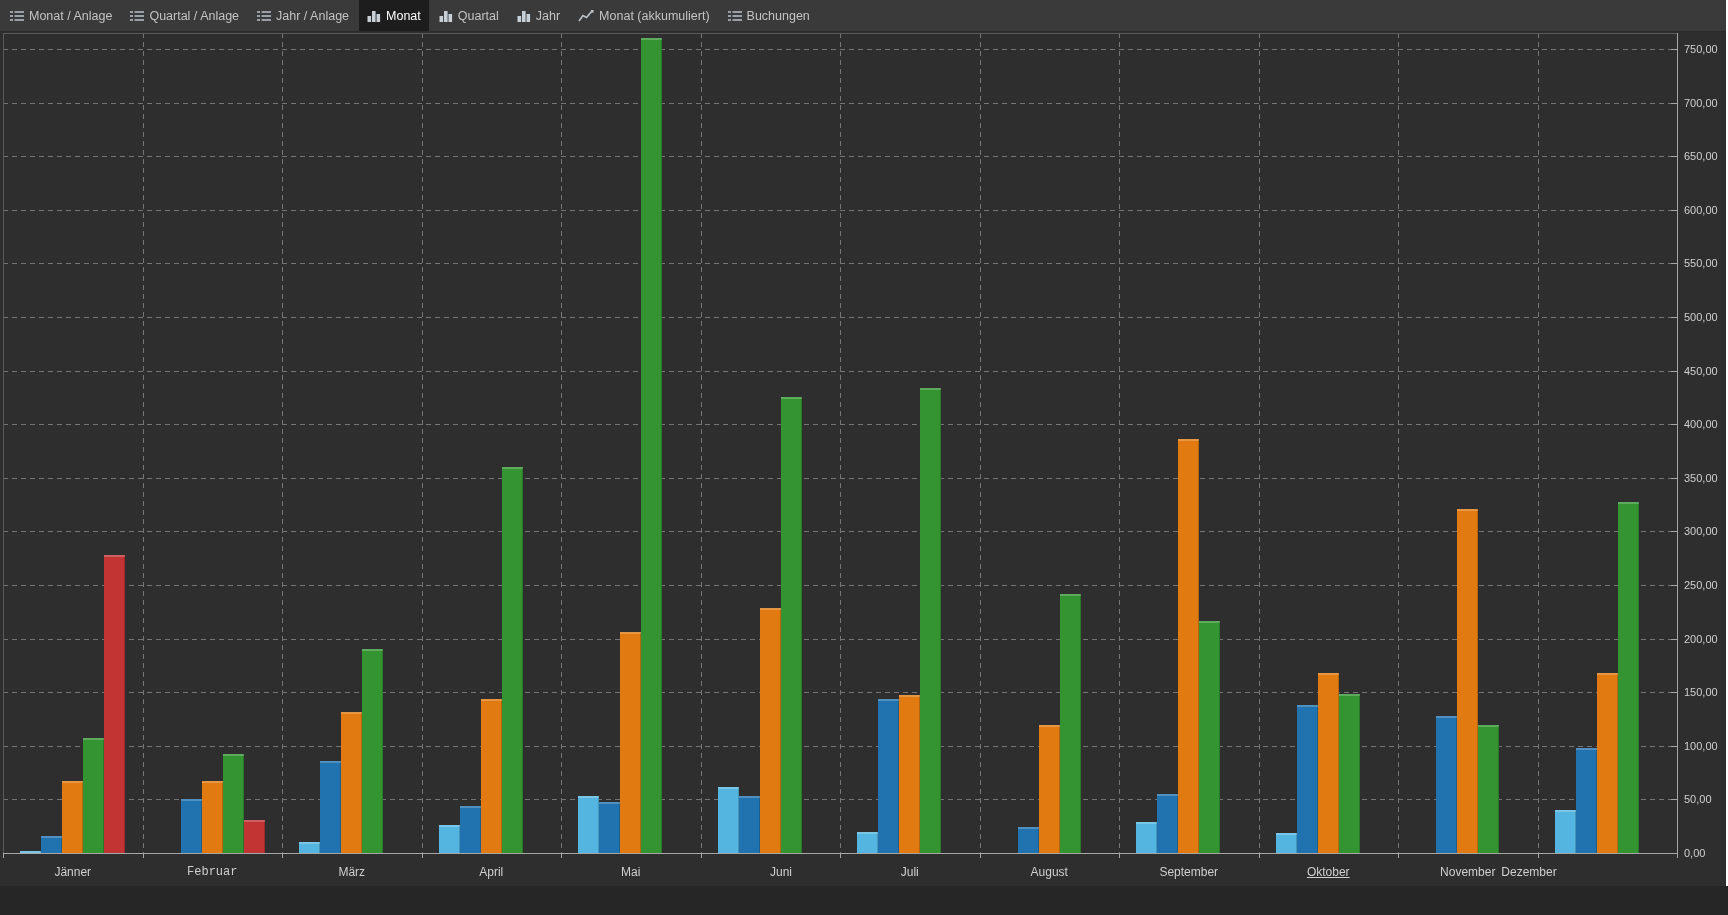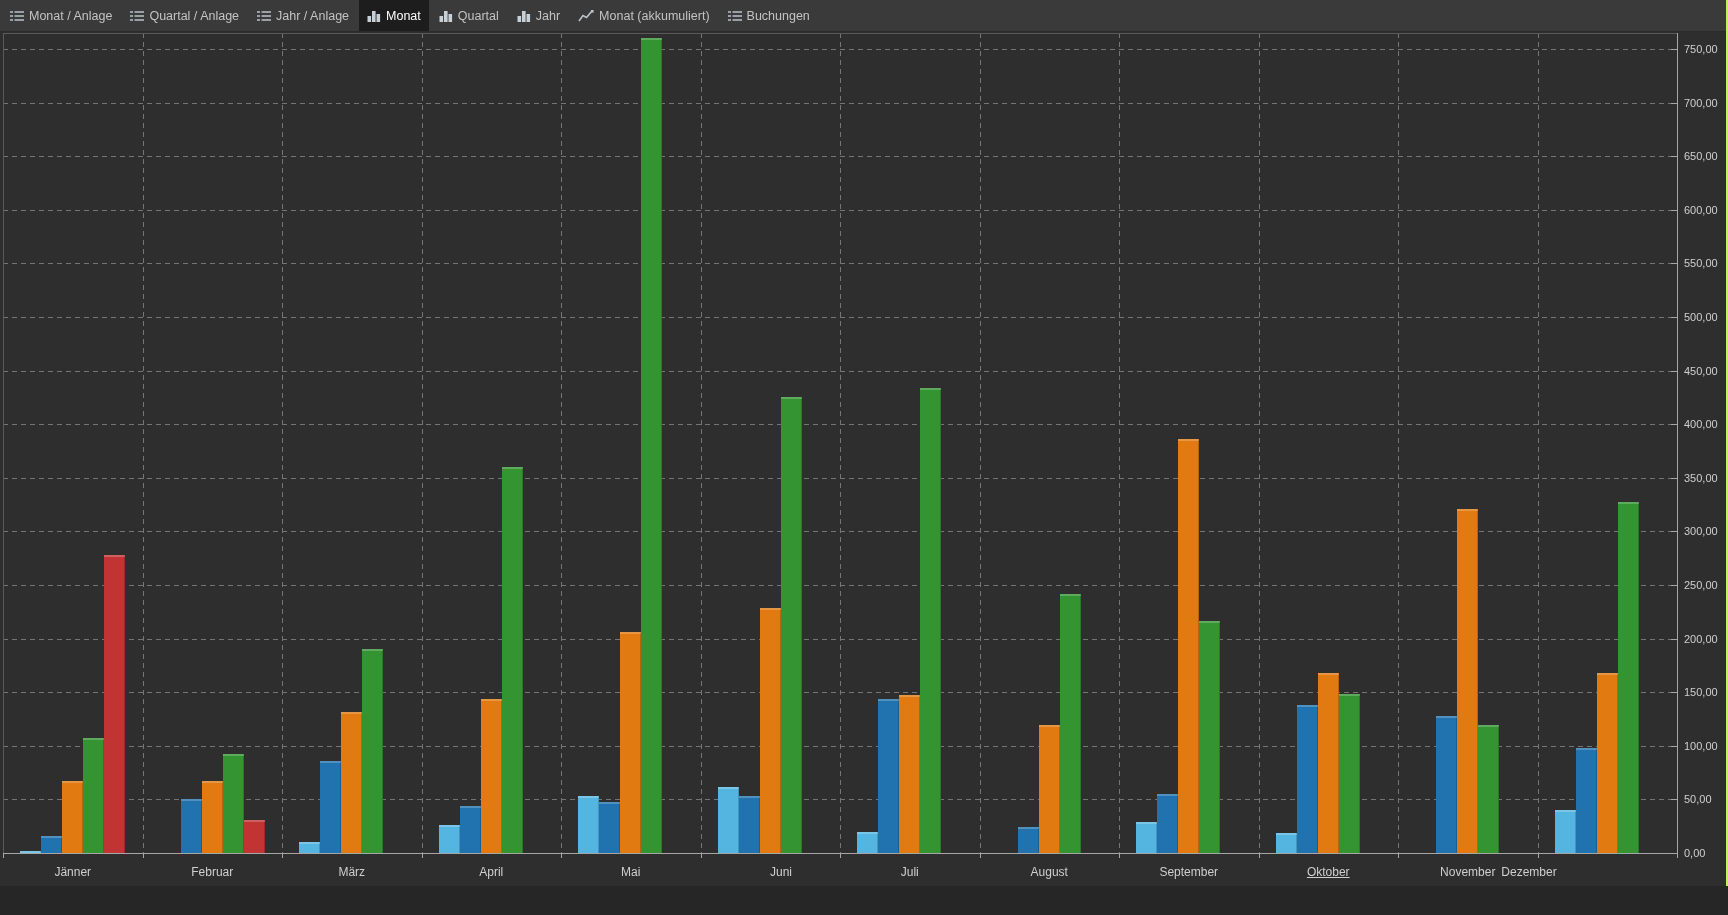--- a/index.html
+++ b/index.html
@@ -1,20 +1,20 @@
 <!DOCTYPE html>
 <html><head>
 <meta charset="utf-8">
 <style>
   html,body{margin:0;padding:0;background:#262626;}
   #app{
     position:relative;width:1728px;height:886px;overflow:hidden;
     background:#2e2e2e;font-family:"Liberation Sans",sans-serif;
     -webkit-font-smoothing:antialiased;
-    border-right:2px solid #bef264;box-sizing:border-box;
+    border-right:2px solid #ffffff;box-sizing:border-box;
   }
   
   #toolbar{
     position:absolute;left:0;top:0;width:100%;height:32px;
     background:#3a3a3a;border-bottom:1px solid #2b2b2b;
     display:flex;align-items:stretch;padding-left:2px;box-sizing:border-box;
   }
   .tb-item{
     display:flex;align-items:center;gap:5px;padding:0 8px;margin-right:2px;
     color:#c3c3c3;font-size:12.5px;white-space:nowrap;cursor:default;
@@ -230,21 +230,21 @@
       <div class="abs tickmark" style="left: 561px; top: 821px; width: 1px; height: 5px;"></div>
       <div class="abs tickmark" style="left: 700.5px; top: 821px; width: 1px; height: 5px;"></div>
       <div class="abs tickmark" style="left: 840px; top: 821px; width: 1px; height: 5px;"></div>
       <div class="abs tickmark" style="left: 979.5px; top: 821px; width: 1px; height: 5px;"></div>
       <div class="abs tickmark" style="left: 1119px; top: 821px; width: 1px; height: 5px;"></div>
       <div class="abs tickmark" style="left: 1258.5px; top: 821px; width: 1px; height: 5px;"></div>
       <div class="abs tickmark" style="left: 1398px; top: 821px; width: 1px; height: 5px;"></div>
       <div class="abs tickmark" style="left: 1537.5px; top: 821px; width: 1px; height: 5px;"></div>
       <div class="abs tickmark" style="left: 1677px; top: 821px; width: 1px; height: 5px;"></div>
       <div class="abs x-label" style="left: 7.75px; top: 833px; width: 130px;">Jänner</div>
-      <div class="abs x-label" style="left: 147.25px; top: 833px; width: 130px;">Februar</div>
+      <div class="abs x-label" style="left: 147.25px; top: 833px; width: 130px; font-family: Liberation Mono, monospace;">Februar</div>
       <div class="abs x-label" style="left: 286.75px; top: 833px; width: 130px;">März</div>
       <div class="abs x-label" style="left: 426.25px; top: 833px; width: 130px;">April</div>
       <div class="abs x-label" style="left: 565.75px; top: 833px; width: 130px;">Mai</div>
       <div class="abs x-label" style="left: 716px; top: 833px; width: 130px;">Juni</div>
       <div class="abs x-label" style="left: 844.75px; top: 833px; width: 130px;">Juli</div>
       <div class="abs x-label" style="left: 984.25px; top: 833px; width: 130px;">August</div>
       <div class="abs x-label" style="left: 1123.75px; top: 833px; width: 130px;">September</div>
       <div class="abs x-label" style="left: 1263.25px; top: 833px; width: 130px; text-decoration: underline;">Oktober</div>
       <div class="abs x-label" style="left: 1402.75px; top: 833px; width: 130px;">November</div>
       <div class="abs x-label" style="left: 1464px; top: 833px; width: 130px;">Dezember</div>

